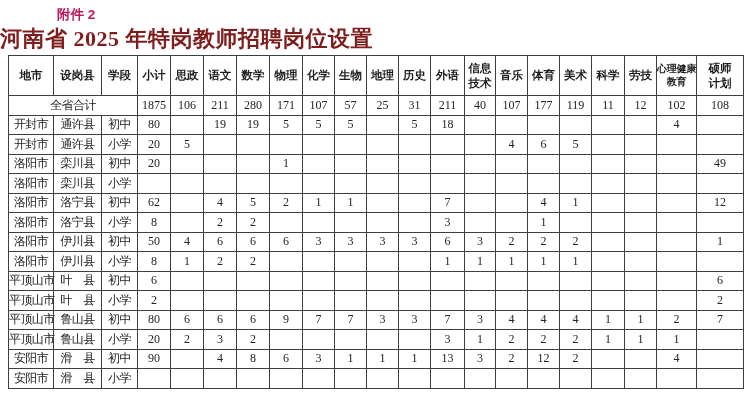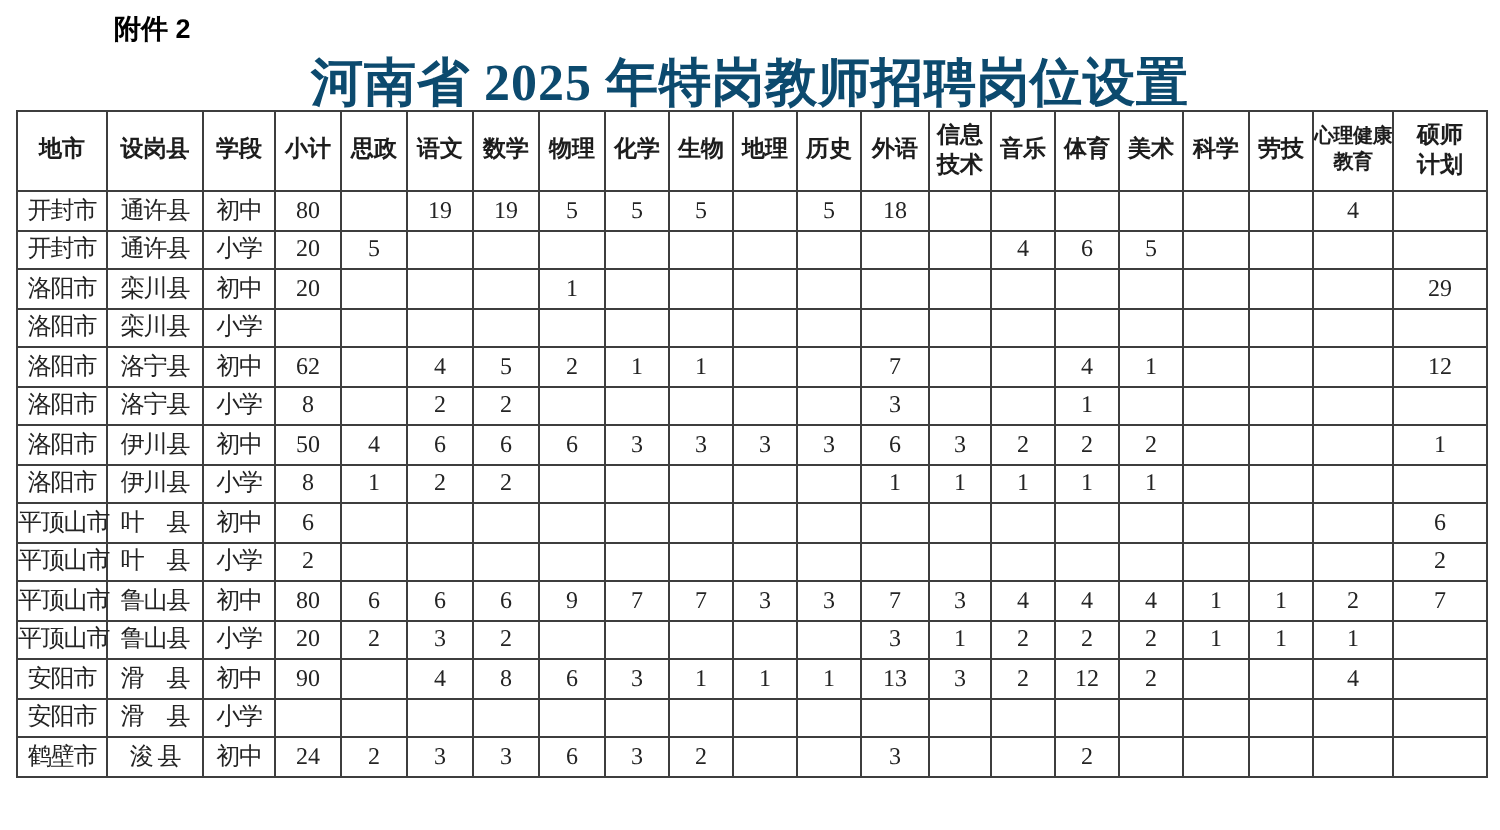--- a/index.html
+++ b/index.html
@@ -4,27 +4,26 @@
 <style>
   html,body{margin:0;padding:0;}
   body{
     width:750px;height:415px;position:relative;background:#ffffff;
     color:#262626;overflow:hidden;
     font-family:"Liberation Sans", sans-serif;
   }
   .attachment{
     position:absolute;left:57px;top:6px;
     font-family:"Liberation Sans", sans-serif;
-    font-weight:bold;font-size:13.5px;color:#000000;
+    font-weight:bold;font-size:13.5px;color:#be185d;
   }
   .title{
     position:absolute;left:0;right:0;top:24px;margin:0;
-    text-align:center;
     font-family:"Liberation Serif","DejaVu Serif",serif;
-    font-weight:bold;font-size:26px;color:#0c4a6e;letter-spacing:0.5px;
+    font-weight:bold;font-size:22px;color:#7f1d1d;letter-spacing:0.5px;
   }
   table.grid{
     position:absolute;left:8px;top:55px;width:736px;
     border-collapse:collapse;table-layout:fixed;
   }
   .grid th,.grid td{
     border:1px solid #3e3e3e;
     text-align:center;vertical-align:middle;
     padding:0;overflow:visible;
   }
@@ -95,20 +94,41 @@
         <th>科学</th>
         <th>劳技</th>
         <th class="small">心理健康
 教育</th>
         <th>硕师
 计划</th>
       </tr>
   </thead>
   <tbody id="table-body">
       <tr>
+        <td class="name" colspan="3">全省合计</td>
+        <td>1875</td>
+        <td>106</td>
+        <td>211</td>
+        <td>280</td>
+        <td>171</td>
+        <td>107</td>
+        <td>57</td>
+        <td>25</td>
+        <td>31</td>
+        <td>211</td>
+        <td>40</td>
+        <td>107</td>
+        <td>177</td>
+        <td>119</td>
+        <td>11</td>
+        <td>12</td>
+        <td>102</td>
+        <td>108</td>
+      </tr>
+      <tr>
         <td class="name">开封市</td>
         <td class="name">通许县</td>
         <td class="name">初中</td>
         <td>80</td>
         <td></td>
         <td>19</td>
         <td>19</td>
         <td>5</td>
         <td>5</td>
         <td>5</td>
@@ -161,21 +181,21 @@
         <td></td>
         <td></td>
         <td></td>
         <td></td>
         <td></td>
         <td></td>
         <td></td>
         <td></td>
         <td></td>
         <td></td>
-        <td>29</td>
+        <td>49</td>
       </tr>
       <tr>
         <td class="name">洛阳市</td>
         <td class="name">栾川县</td>
         <td class="name">小学</td>
         <td></td>
         <td></td>
         <td></td>
         <td></td>
         <td></td>
@@ -410,43 +430,20 @@
         <td></td>
         <td></td>
         <td></td>
         <td></td>
         <td></td>
         <td></td>
         <td></td>
         <td></td>
         <td></td>
         <td></td>
-        <td></td>
-        <td></td>
-        <td></td>
-        <td></td>
-        <td></td>
-      </tr>
-      <tr>
-        <td class="name">鹤壁市</td>
-        <td class="name">浚 县</td>
-        <td class="name">初中</td>
-        <td>24</td>
-        <td>2</td>
-        <td>3</td>
-        <td>3</td>
-        <td>6</td>
-        <td>3</td>
-        <td>2</td>
-        <td></td>
-        <td></td>
-        <td>3</td>
-        <td></td>
-        <td></td>
-        <td>2</td>
         <td></td>
         <td></td>
         <td></td>
         <td></td>
         <td></td>
       </tr>
     </tbody>
 </table>
 
 </body></html>

